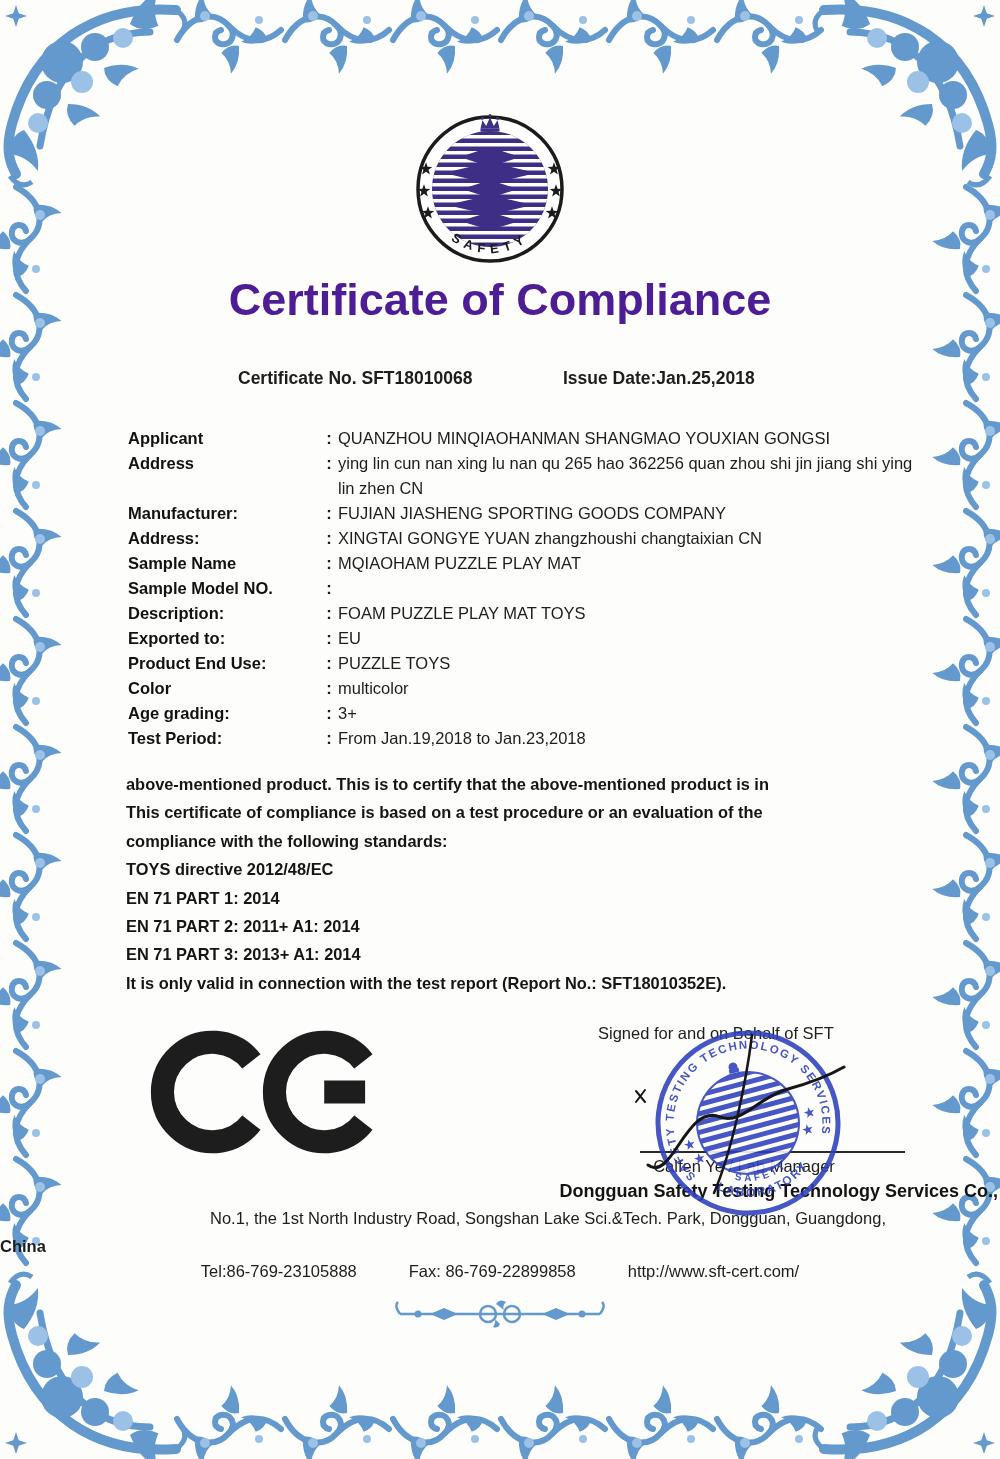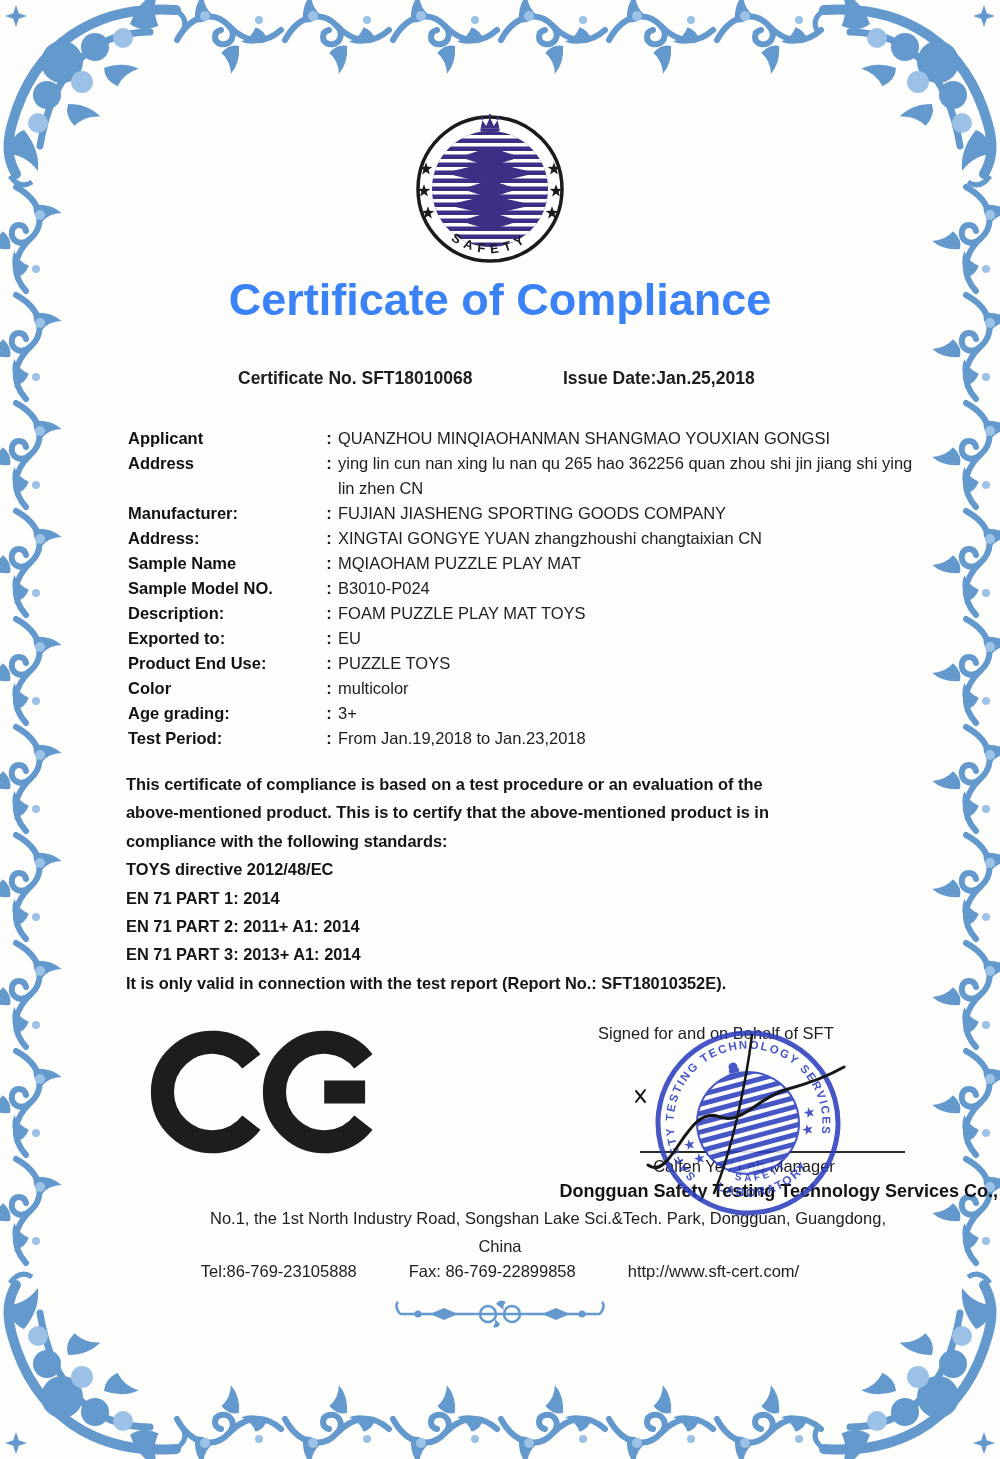--- a/index.html
+++ b/index.html
@@ -10,21 +10,21 @@
   }
   .abs{position:absolute;}
   
   #border-svg{position:absolute;left:0;top:0;z-index:1;}
   .bmain{stroke:#6399cd;}
   .bfillm{fill:#6399cd;}
   .bfilll{fill:#9bc2e6;}
   
   #logo-box{left:412px;top:110px;width:156px;height:158px;z-index:2;}
   #title{left:0;top:274px;width:1000px;text-align:center;
-    font-size:45px;font-weight:700;letter-spacing:0px;color:#3b82f6;z-index:2;}
+    font-size:45px;font-weight:700;letter-spacing:0px;color:#4c1d95;z-index:2;}
   #meta-row{left:0;top:368px;width:1000px;height:24px;z-index:2;}
   #cert-no{position:absolute;left:238px;top:0;font-size:17.5px;font-weight:700;}
   #issue-date{position:absolute;left:563px;top:0;font-size:17.5px;font-weight:700;}
   
   #fields{left:128px;top:426px;width:800px;z-index:2;}
   .frow{display:grid;grid-template-columns:192px 18px 575px;line-height:25px;font-size:16.5px;}
   .flabel{font-weight:700;color:#111;}
   .fcolon{font-weight:700;text-align:center;}
   .fvalue{font-weight:400;}
   
@@ -33,21 +33,21 @@
   
   #ce-box{left:150px;top:1022px;z-index:2;}
   #signed-for{left:598px;top:1024px;width:280px;font-size:16.5px;z-index:2;}
   #sig-line{left:640px;top:1151px;width:265px;height:2px;background:#2a2a2a;z-index:3;}
   #signer{left:628px;top:1157px;width:232px;text-align:center;font-size:16.5px;z-index:3;}
   #stamp-box{left:633px;top:1008px;width:230px;height:230px;z-index:6;pointer-events:none;}
   
   #footer-company{left:0;top:1181px;width:1000px;text-align:right;
     font-size:18px;font-weight:700;color:#131313;z-index:2;padding-left:36px;}
   #footer-addr1{left:0;top:1209px;width:1000px;text-align:center;font-size:16.5px;z-index:2;padding-left:48px;}
-  #footer-addr2{left:0;top:1237px;width:1000px;text-align:center;font-size:16.5px;z-index:2;}
+  #footer-addr2{left:0;top:1237px;width:1000px;font-size:16.5px;z-index:2;font-weight:bold;}
   #footer-contact{left:0;top:1262px;width:1000px;display:flex;justify-content:center;gap:52px;
     font-size:16.5px;z-index:2;align-items:center;}
   #divider-box{left:395px;top:1298px;z-index:2;}
 </style>
 </head>
 <body>
 
 <div id="page">
 
   <svg id="border-svg" width="1000" height="1459" viewBox="0 0 1000 1459" xmlns="http://www.w3.org/2000/svg">
@@ -213,21 +213,20 @@
       <div class="fvalue">XINGTAI GONGYE YUAN zhangzhoushi changtaixian CN</div>
     </div>
     <div class="frow">
       <div class="flabel">Sample Name</div>
       <div class="fcolon">:</div>
       <div class="fvalue">MQIAOHAM PUZZLE PLAY MAT</div>
     </div>
     <div class="frow">
       <div class="flabel">Sample Model NO.</div>
       <div class="fcolon">:</div>
-      <div class="fvalue">B3010-P024</div>
     </div>
     <div class="frow">
       <div class="flabel">Description:</div>
       <div class="fcolon">:</div>
       <div class="fvalue">FOAM PUZZLE PLAY MAT TOYS</div>
     </div>
     <div class="frow">
       <div class="flabel">Exported to:</div>
       <div class="fcolon">:</div>
       <div class="fvalue">EU</div>
@@ -248,22 +247,22 @@
       <div class="fvalue">3+</div>
     </div>
     <div class="frow">
       <div class="flabel">Test Period:</div>
       <div class="fcolon">:</div>
       <div class="fvalue">From Jan.19,2018 to Jan.23,2018</div>
     </div>
   </div>
 
   <div id="statement" class="abs">
+    <div class="stline">above-mentioned product. This is to certify that the above-mentioned product is in</div>
     <div class="stline">This certificate of compliance is based on a test procedure or an evaluation of the</div>
-    <div class="stline">above-mentioned product. This is to certify that the above-mentioned product is in</div>
     <div class="stline">compliance with the following standards:</div>
     <div class="stline">TOYS directive 2012/48/EC</div>
     <div class="stline">EN 71 PART 1: 2014</div>
     <div class="stline">EN 71 PART 2: 2011+ A1: 2014</div>
     <div class="stline">EN 71 PART 3: 2013+ A1: 2014</div>
     <div class="stline">It is only valid in connection with the test report (Report No.: SFT18010352E).</div>
   </div>
 
   <svg id="ce-box" class="abs" width="240" height="140" viewBox="0 0 270 156" xmlns="http://www.w3.org/2000/svg">
     <g fill="none" stroke="#1d1d1d" stroke-width="26">

